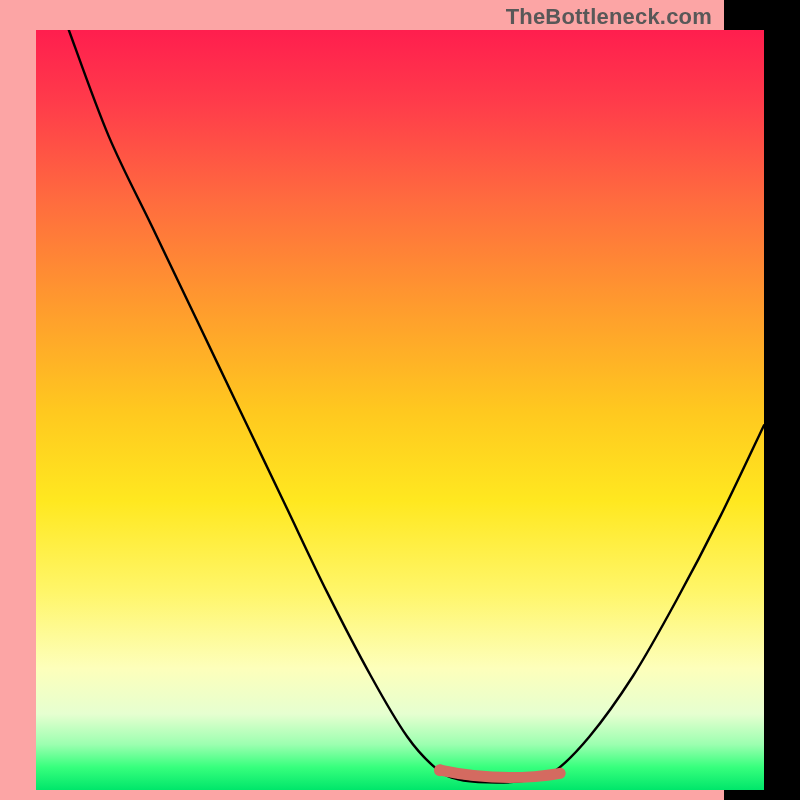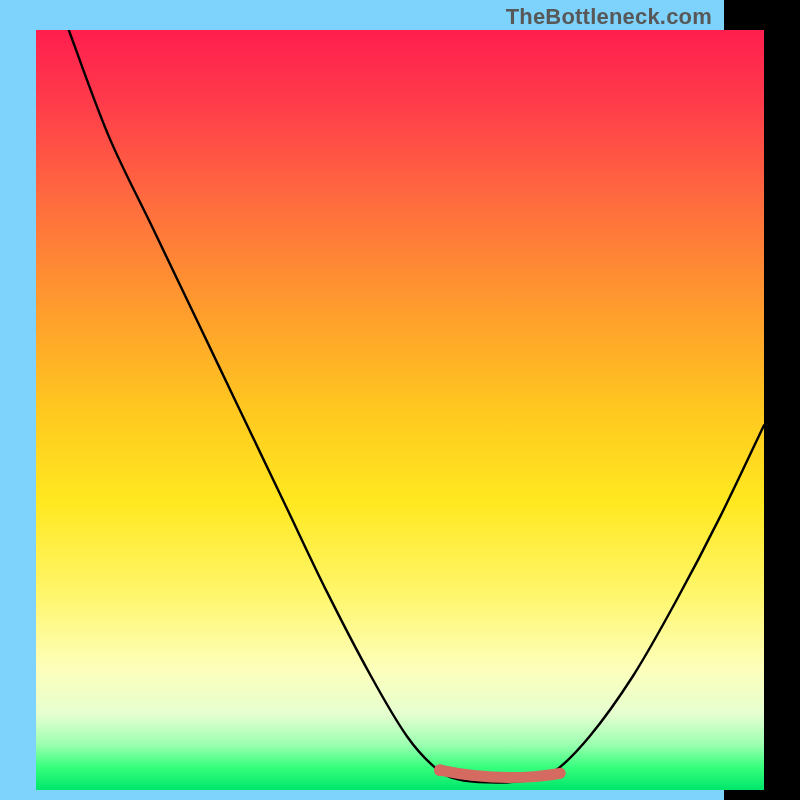--- a/index.html
+++ b/index.html
@@ -1,21 +1,21 @@
 <!DOCTYPE html>
 <html><head>
 <meta charset="utf-8">
 <style>
   * { margin: 0; padding: 0; box-sizing: border-box; }
   html, body { width: 800px; height: 800px; overflow: hidden; background: #000; }
   .frame {
     position: relative;
     width: 724px;
     height: 800px;
-    background: #7dd3fc;
+    background: #fca5a5;
   }
   .watermark {
     position: absolute;
     top: 4px;
     right: 12px;
     font-family: Arial, Helvetica, sans-serif;
     font-size: 22px;
     font-weight: bold;
     color: #585858;
     letter-spacing: 0.2px;

